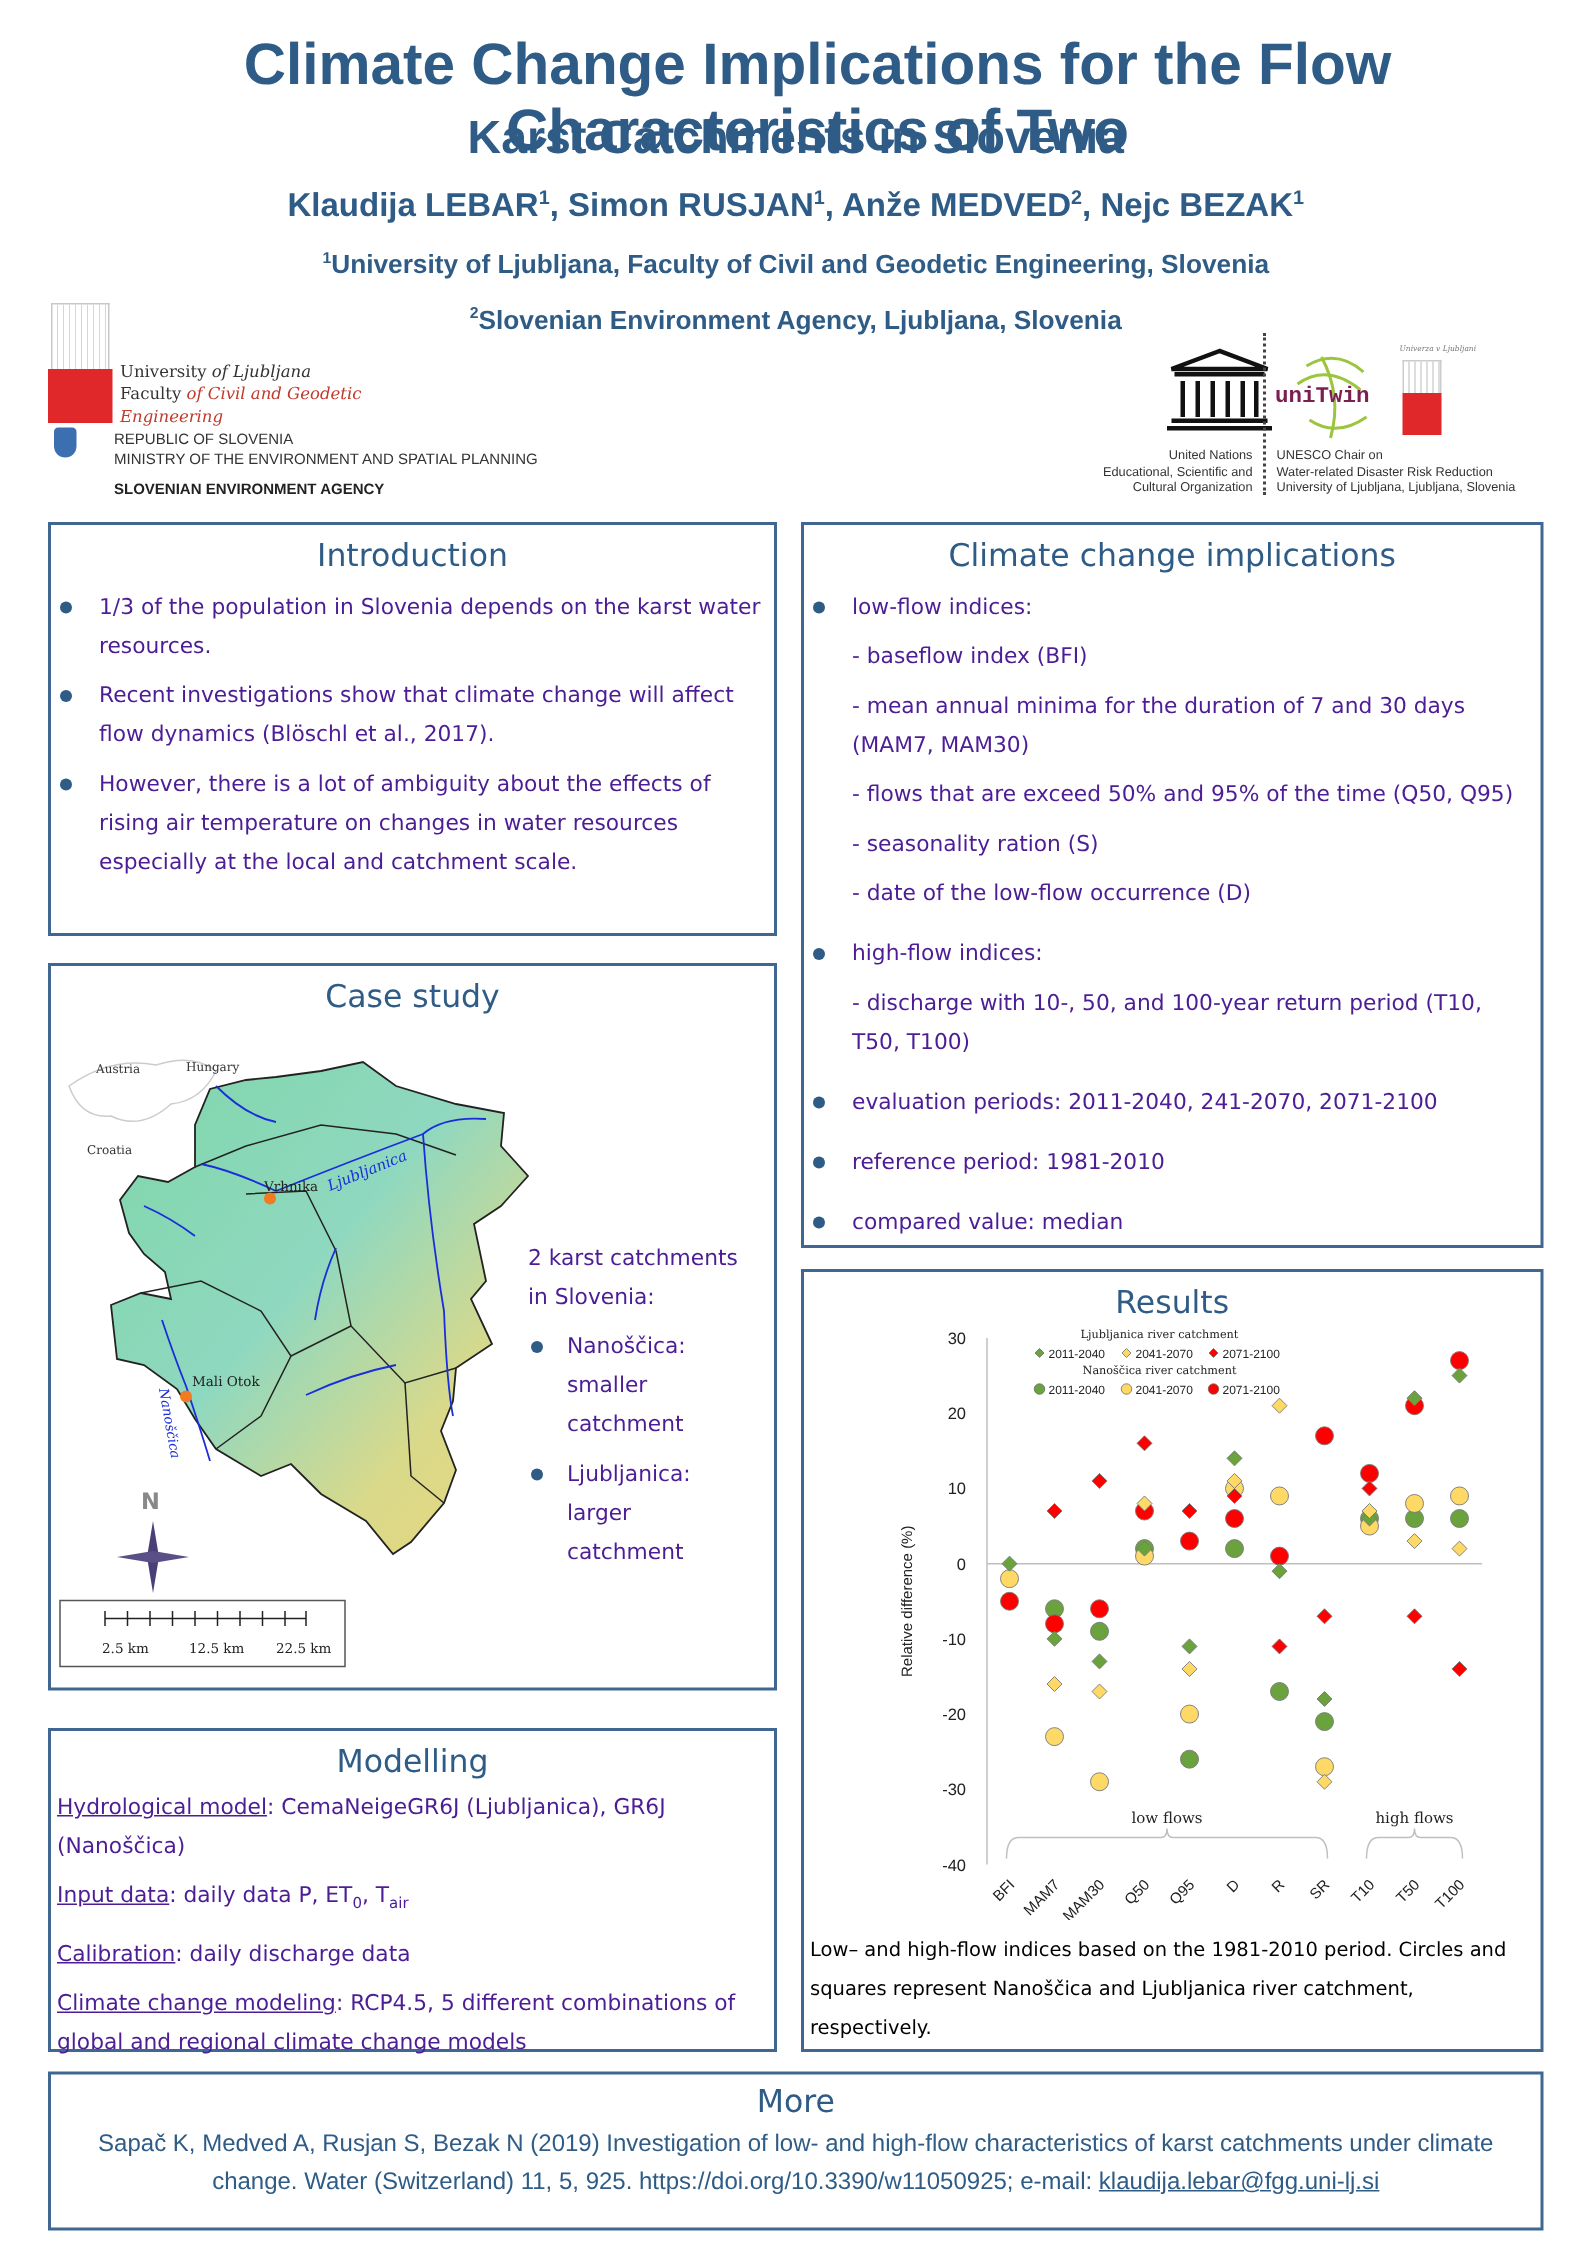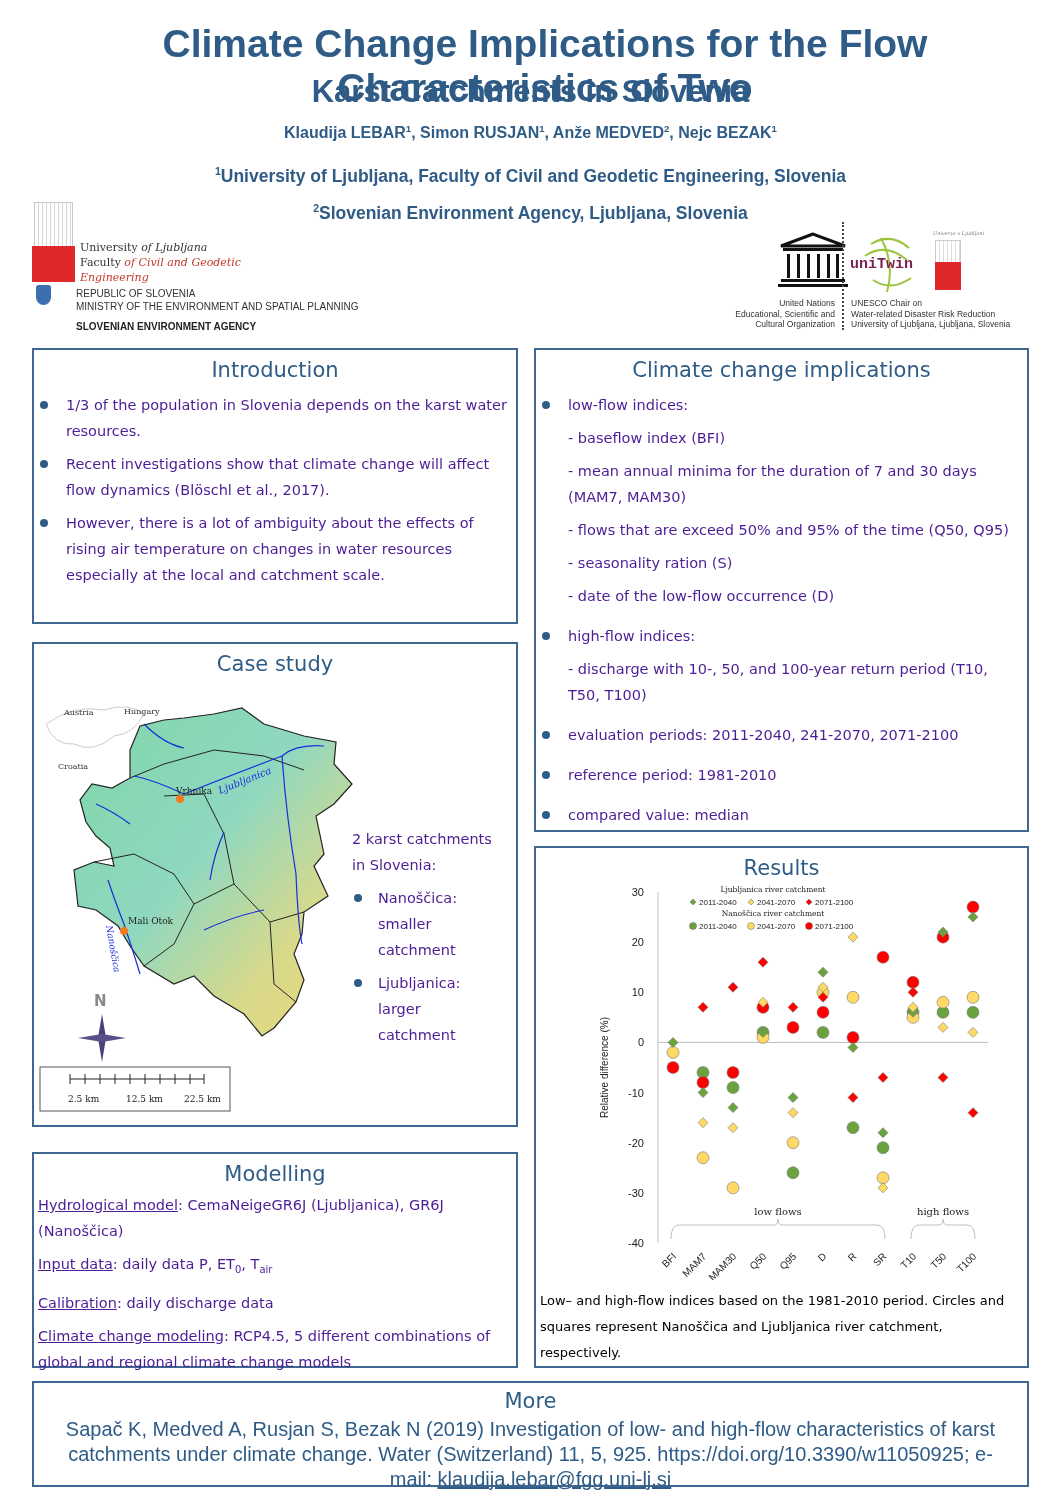--- a/index.html
+++ b/index.html
@@ -2,21 +2,21 @@
 <html><head>
 <meta charset="utf-8">
 <style>
   * { box-sizing: border-box; margin: 0; padding: 0; }
   html, body { width: 1061px; height: 1500px; background: #ffffff; overflow: hidden; }
   body { position: relative; font-family: "DejaVu Sans", "Liberation Sans", sans-serif; color: #2f5c86; }
   .abs { position: absolute; }
   .title { left: 0; width: 1061px; text-align: center; font-weight: bold; color: #2f5c86; font-family: "Liberation Sans", "DejaVu Sans", sans-serif; }
   .t1 { top: 22px; font-size: 39px; padding-left: 29px; }
   .t2 { top: 74px; font-size: 31px; }
-  .authors { top: 124px; font-size: 16px; }
+  .authors { top: 124px; font-size: 22px; }
   .aff1 { top: 166px; font-size: 17.5px; }
   .aff2 { top: 203px; font-size: 17.5px; }
   sup { font-size: 0.6em; vertical-align: super; line-height: 0; }
   .panel { position: absolute; border: 2px solid #3f6791; background: #fff; }
   .panel h2 { text-align: center; font-weight: normal; font-size: 21px; color: #2f5c86; margin-top: 8px; font-family: "DejaVu Sans", sans-serif; }
   .body-text { font-size: 14.5px; line-height: 26px; color: #4c1d95; font-family: "DejaVu Sans", sans-serif; }
   .bullet { position: relative; padding-left: 28px; }
   .bullet::before { content: ""; position: absolute; left: 2px; top: 9px; width: 8px; height: 8px; border-radius: 50%; background: #2f5c86; }
   .sub { padding-left: 28px; }
   .gap { margin-top: 7px; }
@@ -39,21 +39,21 @@
   .unitwin { position: absolute; left: 136px; top: 12px; width: 70px; height: 60px; }
   .unitwin-word { position: absolute; left: 135px; top: 34px; font-size: 15px; color: #7a1f4f; font-weight: bold; font-family: Liberation Mono, monospace; }
   .chair-txt { position: absolute; left: 136px; top: 76px; font-size: 8.5px; color: #333; line-height: 10.5px; white-space: nowrap; }
   .uni-small { position: absolute; left: 218px; top: 8px; font-family: "DejaVu Serif", serif; font-size: 5px; color: #777; font-style: italic; white-space: nowrap; }
   .uni-small-red { position: absolute; left: 220px; top: 40px; width: 26px; height: 28px; background: #e0282b; }
   .uni-small-bld { position: absolute; left: 220px; top: 18px; width: 26px; height: 22px; border: 1px solid #ccc; border-bottom: none;
     background: repeating-linear-gradient(90deg, #fff 0 3px, #ddd 3px 4px); }
   
   .chart-wrap { position: absolute; left: 538px; top: 880px; width: 480px; height: 400px; }
   .caption { font-size: 13px; line-height: 26px; color: #000000; padding: 0 4px; }
-  .more-text { text-align: center; font-size: 20px; line-height: 25px; color: #2f5c86; font-family: "Liberation Sans", sans-serif; padding: 0 20px; }
+  .more-text { text-align: center; font-size: 16px; line-height: 25px; color: #2f5c86; font-family: "Liberation Sans", sans-serif; padding: 0 20px; }
   .more-text a { color: #2f5c86; text-decoration: underline; }
 </style>
 </head>
 <body>
 
 <div class="abs title t1">Climate Change Implications for the Flow Characteristics of Two</div>
 <div class="abs title t2">Karst Catchments in Slovenia</div>
 <div class="abs title authors">
   <span>Klaudija LEBAR</span><sup>1</sup>,
   <span>Simon RUSJAN</span><sup>1</sup>,

